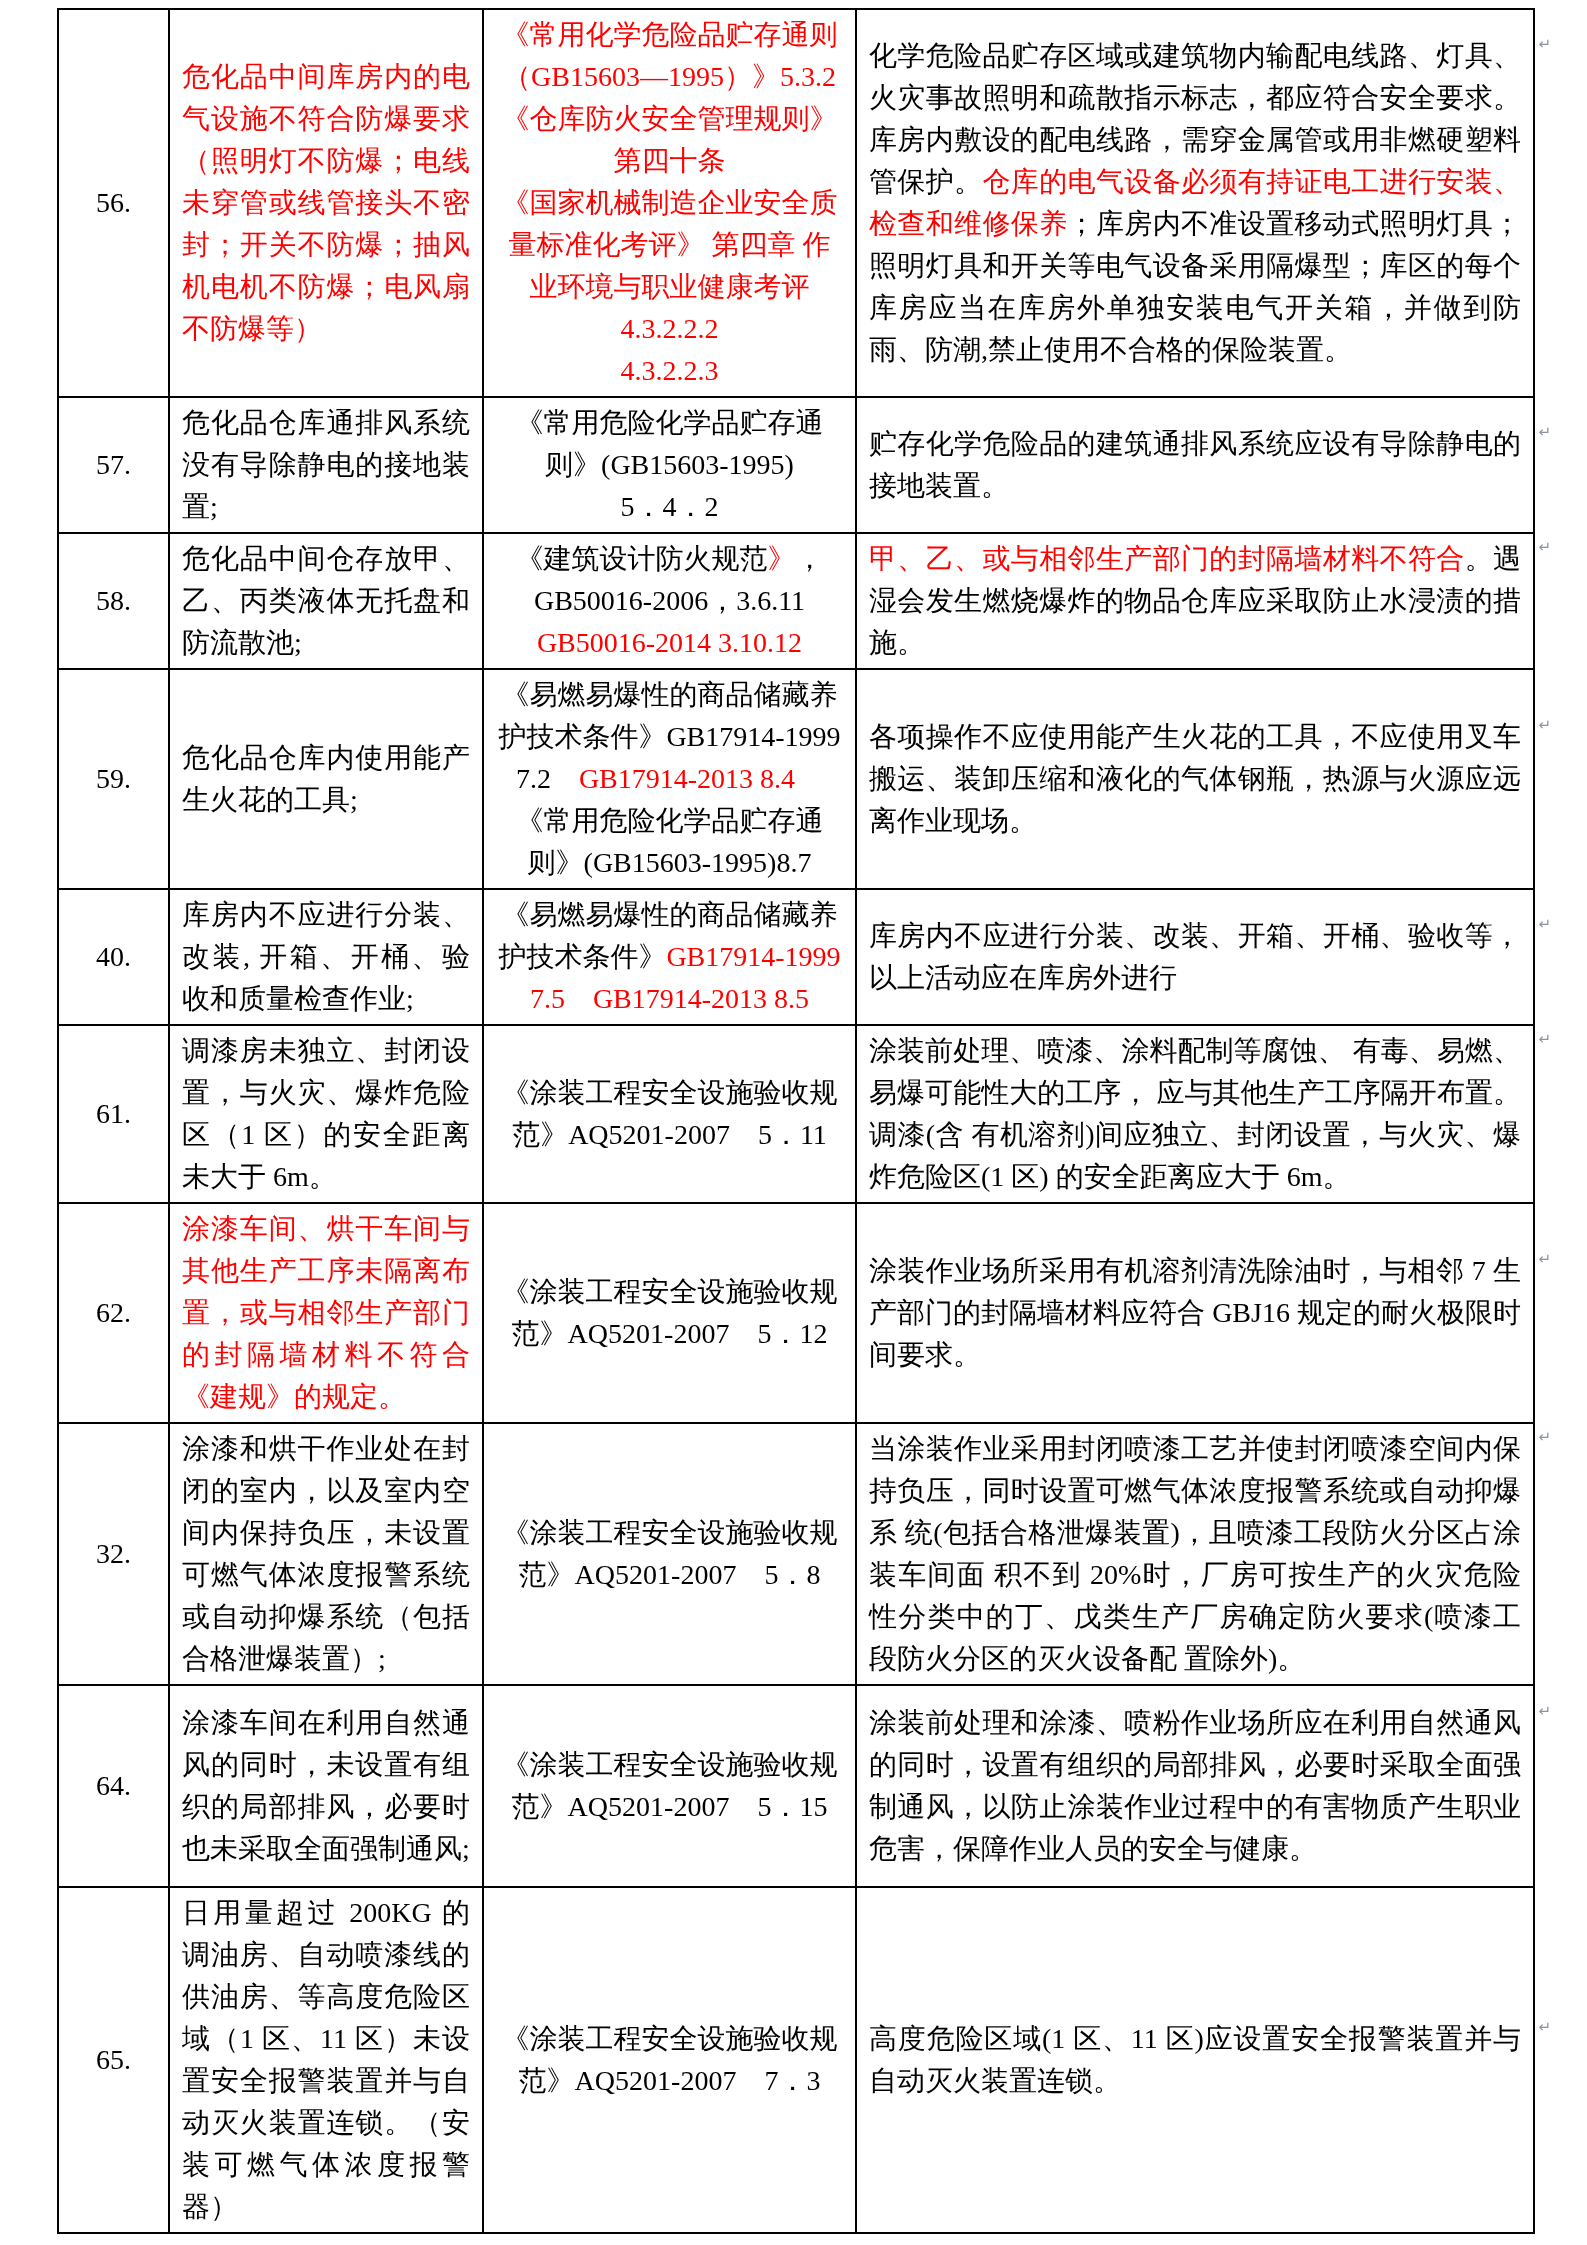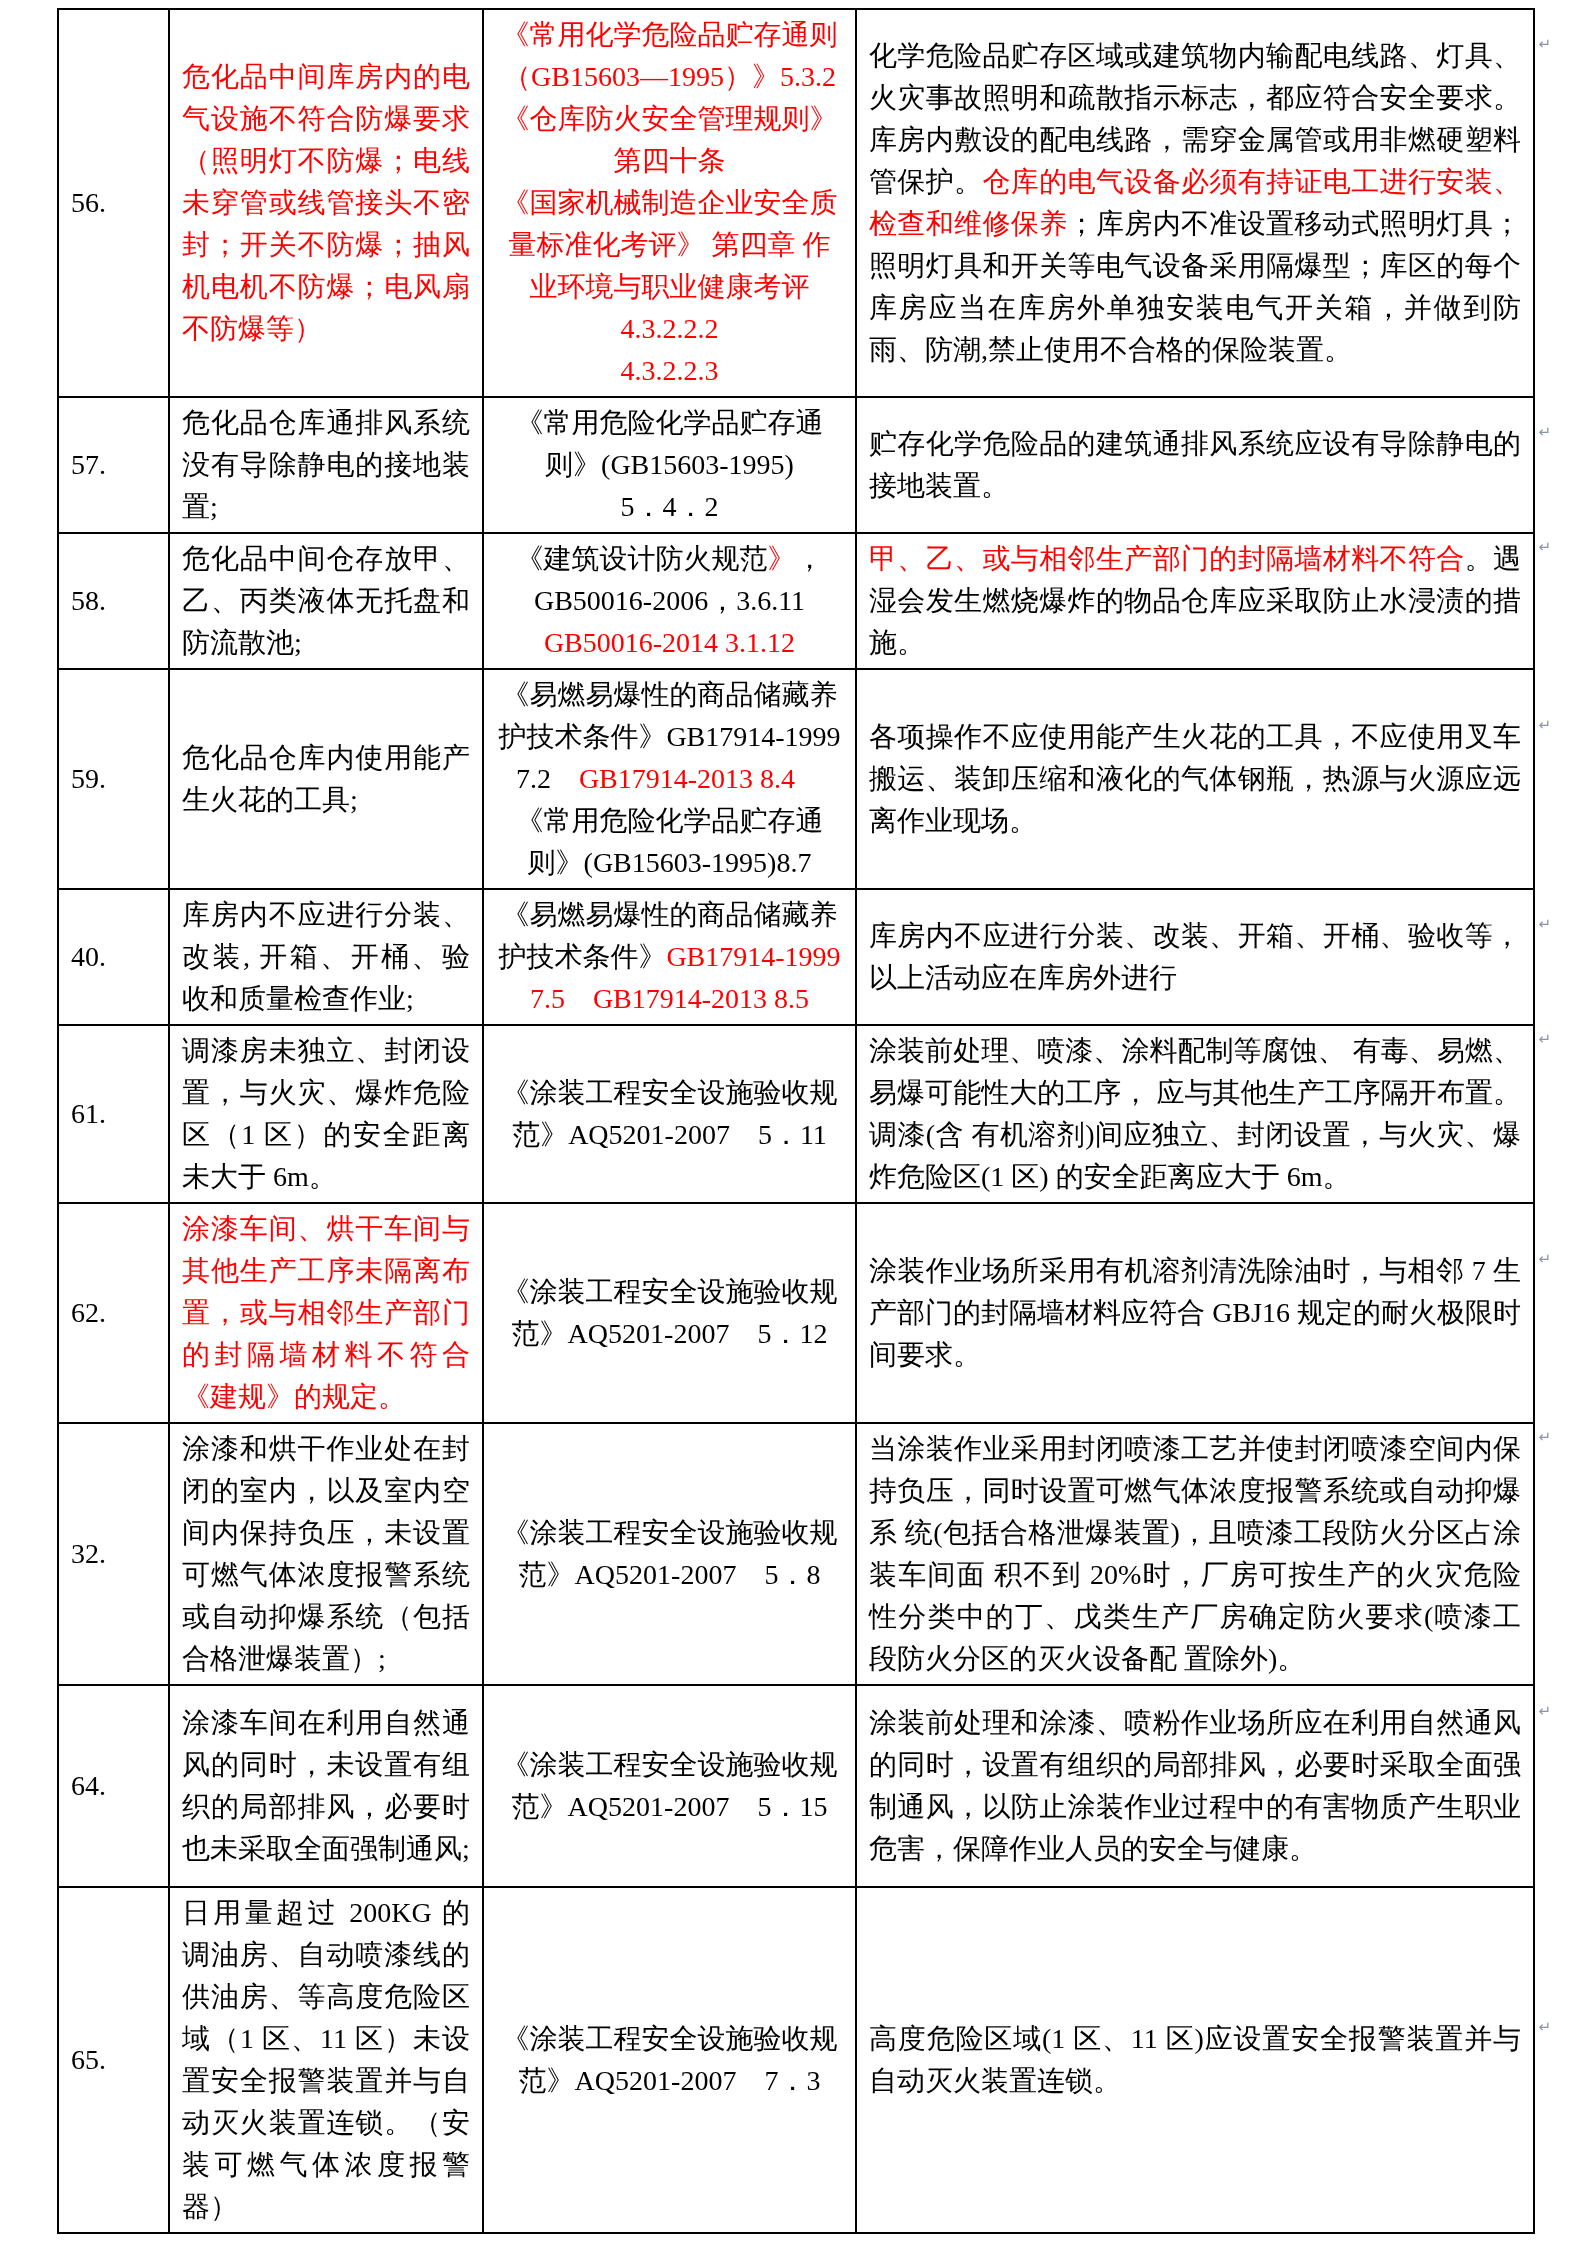--- a/index.html
+++ b/index.html
@@ -8,21 +8,21 @@
     font-family:"Liberation Serif","DejaVu Serif",serif;color:#000;
     overflow:hidden;
   }
   .table-wrap{position:absolute;left:57px;top:8px;width:1476px;}
   table.doc{border-collapse:collapse;table-layout:fixed;width:100%;}
   table.doc td{
     border:2px solid #000;vertical-align:middle;
     font-size:28px;line-height:42px;padding:4px 12px;
     word-break:break-word;
   }
-  td.num{text-align:left;padding:4px 2px;}
+  td.num{text-align:center;padding:4px 2px;}
   .cellc{position:relative;text-align:center;}
   .jst{text-align:justify;text-justify:inter-ideograph;}
   .red{color:#ff0000;}
   .pmark{
     position:absolute;right:-30px;top:2px;
     font-size:15px;line-height:15px;color:#8a94a6;
     font-family:"DejaVu Sans",sans-serif;
   }
 </style>
 </head>
@@ -60,21 +60,21 @@
         <td>
             <div class="cellc jst"><span class="pmark">↵</span><span>贮存化学危险品的建筑通排风系统应设有导除静电的接地装置。</span></div>
           </td>
       </tr>
       <tr style="height:127px">
         <td class="num">58.</td>
         <td>
             <div class="cellc jst"><span>危化品中间仓存放甲、乙、丙类液体无托盘和防流散池;</span></div>
           </td>
         <td>
-            <div class="cellc"><span>《建筑设计防火规范</span><span class="red">》</span><span>，GB50016-2006，3.6.11</span><br><span class="red">GB50016-2014 3.1.12</span></div>
+            <div class="cellc"><span>《建筑设计防火规范</span><span class="red">》</span><span>，GB50016-2006，3.6.11</span><br><span class="red">GB50016-2014 3.10.12</span></div>
           </td>
         <td>
             <div class="cellc jst"><span class="pmark">↵</span><span class="red">甲、乙、或与相邻生产部门的封隔墙材料不符合</span><span>。遇湿会发生燃烧爆炸的物品仓库应采取防止水浸渍的措施。</span></div>
           </td>
       </tr>
       <tr style="height:206px">
         <td class="num">59.</td>
         <td>
             <div class="cellc jst"><span>危化品仓库内使用能产生火花的工具;</span></div>
           </td>

